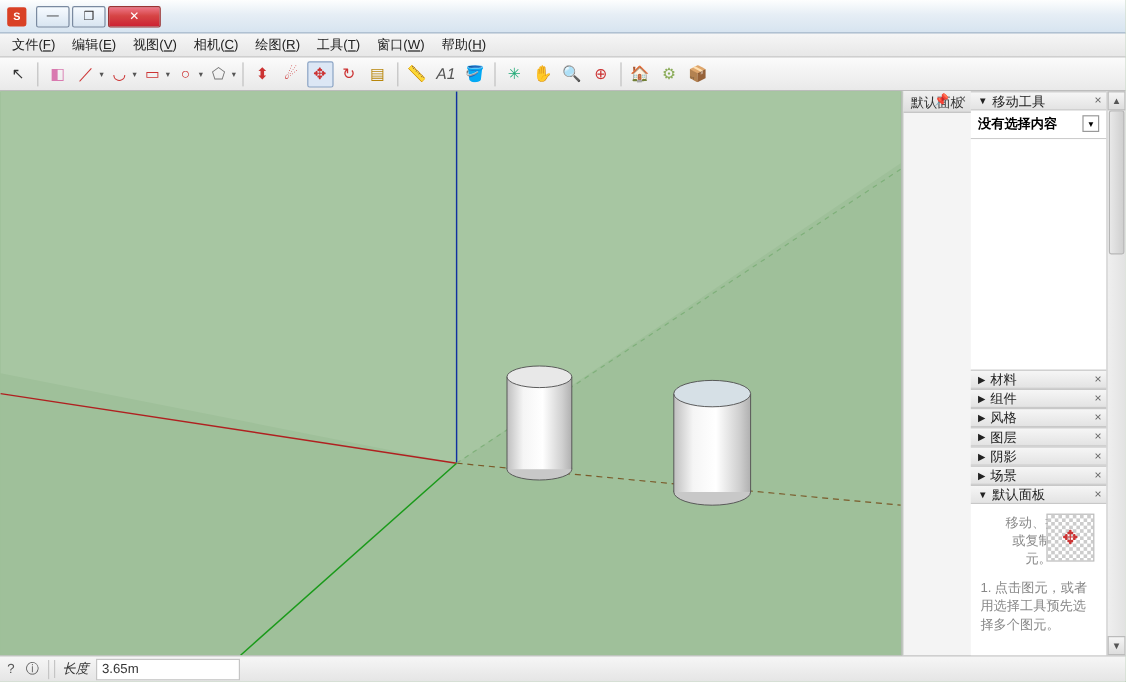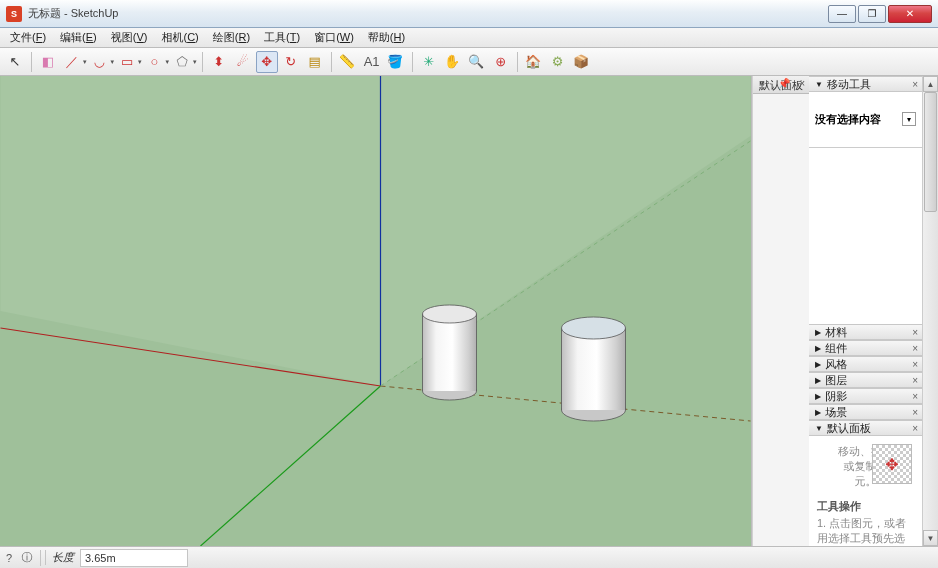--- a/index.html
+++ b/index.html
@@ -31,21 +31,21 @@
 .viewport svg { position:absolute; inset:0; }
 
 
 .side { width: 186px; background:#f4f4f4; display:flex; flex-direction:row; border-left:1px solid #d0d0d0; }
 .trayhead { height:18px; background: linear-gradient(#f0f0f0,#dedede); border-bottom:1px solid #bbb; padding:2px 6px; font-size:11px; color:#333; position:relative; }
 .trayhead .pin { position:absolute; right:18px; top:2px; font-size:10px; color:#555; }
 .trayhead .x { position:absolute; right:4px; top:2px; font-size:10px; color:#555; }
 .acc { height:16px; background:linear-gradient(#f6f6f6,#e3e3e3); border:1px solid #c8c8c8; border-left:none; border-right:none; padding:1px 6px; font-size:11px; color:#222; position:relative; display:flex; align-items:center; }
 .acc .caret { margin-right:4px; font-size:8px; }
 .acc .x2 { position:absolute; right:4px; font-size:10px; color:#666; }
-.entity-info { padding:20px 6px; background:#fff; border-bottom:1px solid #ccc; display:flex; justify-content:space-between; align-items:flex-start; }
+.entity-info { padding:4px 6px; background:#fff; border-bottom:1px solid #ccc; display:flex; justify-content:space-between; align-items:flex-start; }
 .entity-info .txt { font-weight:bold; font-size:11px; }
 .entity-info .cfg { width:14px; height:14px; border:1px solid #999; font-size:8px; display:flex; align-items:center; justify-content:center; }
 .spacer { flex:1 1 78px; background:#fff; }
 .instructor { flex:1; background:#fff; padding:6px 8px; font-size:11px; color:#333; overflow:hidden; position:relative; }
 .inst-icon { width:40px; height:40px; background:repeating-conic-gradient(#ccc 0 25%, #fff 0 50%) 0 0/6px 6px; border:1px solid #bbb; position:absolute; right:10px; top:8px; display:flex; align-items:center; justify-content:center; }
 .inst-title { font-size:14px; font-weight:bold; margin-top:48px; color:#222; }
 .inst-sub { color:#8a8a8a; margin:2px 16px 10px;text-align:center; }
 .inst-h { font-weight:bold; color:#555; margin-bottom:2px; }
 .inst-list { color:#888; margin-bottom:8px; line-height:1.4; }
 .inst-list .n { display:inline-block; width:12px; }
@@ -56,28 +56,27 @@
 
 .sidewrap { display:flex; flex:1; min-height:0; }
 .sidecol { display:flex; flex-direction:column; flex:1; min-height:0; }
 
 
 .status { height:22px; background:linear-gradient(#f6f6f6,#e5e5e5); border-top:1px solid #bcbcbc; display:flex; align-items:center; font-size:11px; color:#333; }
 .status .sicon { width:18px; text-align:center; color:#555; }
 .status .ssep { width:1px; height:16px; background:#c5c5c5; margin:0 4px; }
 .status .hint { flex:1; padding-left:4px; }
 .status .mlabel { padding:0 6px; border-left:1px solid #c5c5c5;font-style:italic; }
-.status .mval { width:108px; padding:2px 4px; background:#fff; border:1px solid #c5c5c5; margin-right:4px; }
+.status .mval { width:120px; padding:2px 4px; background:#fff; border:1px solid #c5c5c5; margin-right:4px; }
 </style>
 </head>
 <body>
 
 <div class="titlebar">
   <div class="app-icon">S</div>
-  <div class="title">无标题 - SketchUp</div>
   <div class="winbtns">
     <div class="winbtn">—</div>
     <div class="winbtn">❐</div>
     <div class="winbtn close">✕</div>
   </div>
 </div>
 
 <div class="menubar" id="menubar">
     <div class="mitem">文件(<u>F</u>)</div>
     <div class="mitem">编辑(<u>E</u>)</div>
@@ -104,21 +103,21 @@
     <div class="tbtn" style="color: rgb(119, 119, 119);">⬠</div>
     <span class="dropcaret">▾</span>
     <div class="tsep"></div>
     <div class="tbtn" style="color: rgb(204, 51, 51);">⬍</div>
     <div class="tbtn" style="color: rgb(204, 51, 51);">☄</div>
     <div class="tbtn sel" style="color: rgb(204, 51, 51);">✥</div>
     <div class="tbtn" style="color: rgb(204, 51, 51);">↻</div>
     <div class="tbtn" style="color: rgb(184, 134, 11);">▤</div>
     <div class="tsep"></div>
     <div class="tbtn" style="color: rgb(184, 134, 11);">📏</div>
-    <div class="tbtn" style="color: rgb(85, 85, 85);">A1</div>
+    <div class="tbtn" style="color: rgb(85, 85, 85); font-style: italic;">A1</div>
     <div class="tbtn" style="color: rgb(184, 134, 11);">🪣</div>
     <div class="tsep"></div>
     <div class="tbtn" style="color: rgb(34, 170, 119);">✳</div>
     <div class="tbtn" style="color: rgb(217, 160, 90);">✋</div>
     <div class="tbtn" style="color: rgb(85, 85, 85);">🔍</div>
     <div class="tbtn" style="color: rgb(204, 51, 51);">⊕</div>
     <div class="tsep"></div>
     <div class="tbtn" style="color: rgb(204, 51, 51);">🏠</div>
     <div class="tbtn" style="color: rgb(136, 170, 85);">⚙</div>
     <div class="tbtn" style="color: rgb(204, 153, 0);">📦</div>
@@ -217,21 +216,20 @@
           <div class="acc">
             <span class="caret">▼</span>
             <span>默认面板</span>
             <span class="x2">×</span>
           </div>
           <div class="instructor">
             <div class="inst-icon">
               <span style="color:#c33;font-size:16px">✥</span>
             </div>
             <div class="inst-sub">移动、拉伸或复制图元。</div>
-            <div class="inst-h">工具操作</div>
             <div class="inst-list">
               <div><span class="n">1.</span>点击图元，或者用选择工具预先选择多个图元。</div>
             </div>
           </div>
         </div>
       <div class="sidescroll">
         <div class="sbtn">▲</div>
         <div class="thumb"></div>
         <div class="sbtn bot">▼</div>
       </div>

